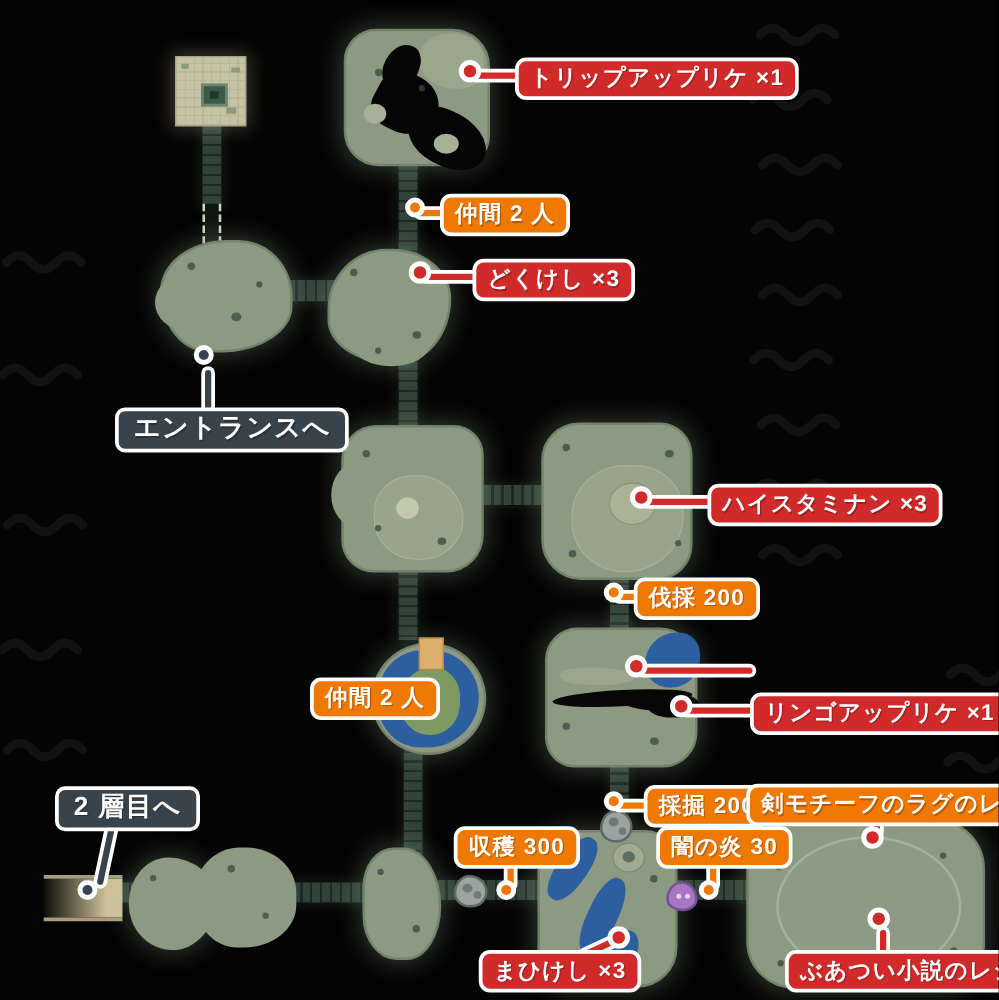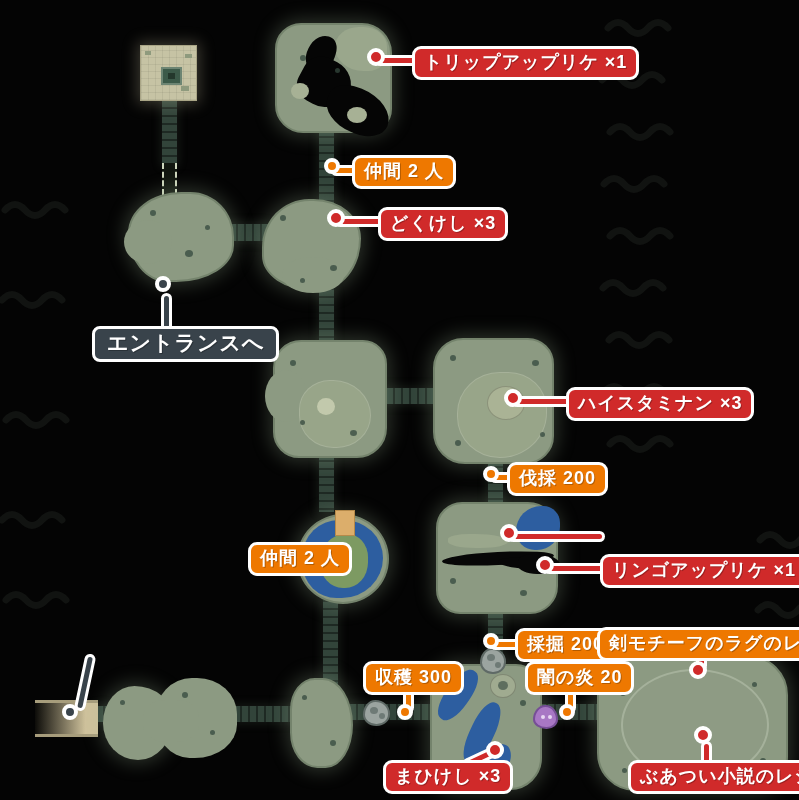--- a/index.html
+++ b/index.html
@@ -276,18 +276,19 @@
   <div class="co-box red" style="left:412px;top:46px">トリップアップリケ ×1</div>
   <div class="co-box orange" style="left:352px;top:155px">仲間 2 人</div>
   <div class="co-box red" style="left:378px;top:207px">どくけし ×3</div>
   <div class="co-box dark" style="left:92px;top:326px">エントランスへ</div>
   <div class="co-box red" style="left:566px;top:387px">ハイスタミナン ×3</div>
   <div class="co-box orange" style="left:507px;top:462px">伐採 200</div>
   <div class="co-box red" style="left:600px;top:554px">リンゴアップリケ ×1</div>
   <div class="co-box orange" style="left:248px;top:542px">仲間 2 人</div>
   <div class="co-box orange" style="left:515px;top:628px">採掘 200</div>
   <div class="co-box orange" style="left:597px;top:627px">剣モチーフのラグのレシピ</div>
+  <div class="co-box dark" style="left:44px;top:629px">2 層目へ</div>
   <div class="co-box orange" style="left:363px;top:661px">収穫 300</div>
-  <div class="co-box orange" style="left:525px;top:661px">闇の炎 20</div>
+  <div class="co-box orange" style="left:525px;top:661px">闇の炎 30</div>
   <div class="co-box red" style="left:383px;top:760px">まひけし ×3</div>
   <div class="co-box red" style="left:628px;top:760px">ぶあつい小説のレシピ</div>
 
 </div>
 
 </body></html>

